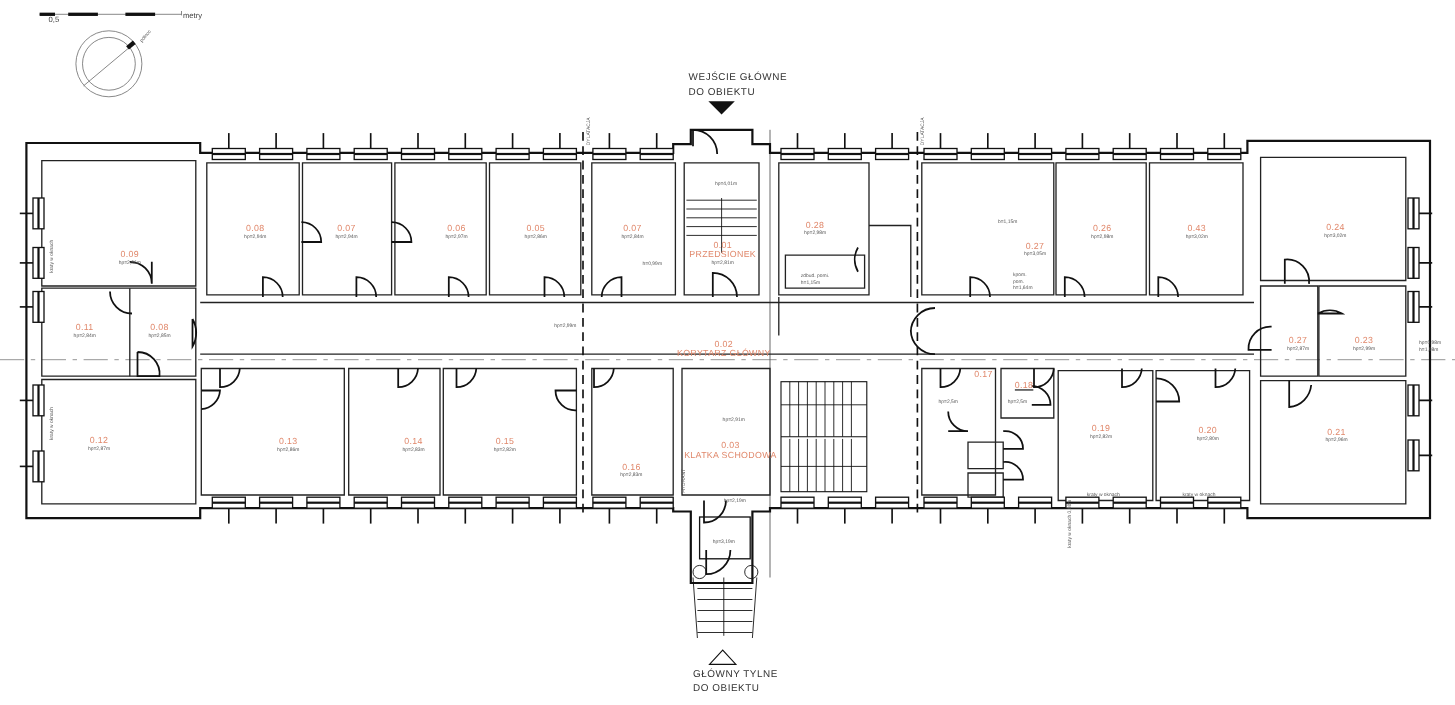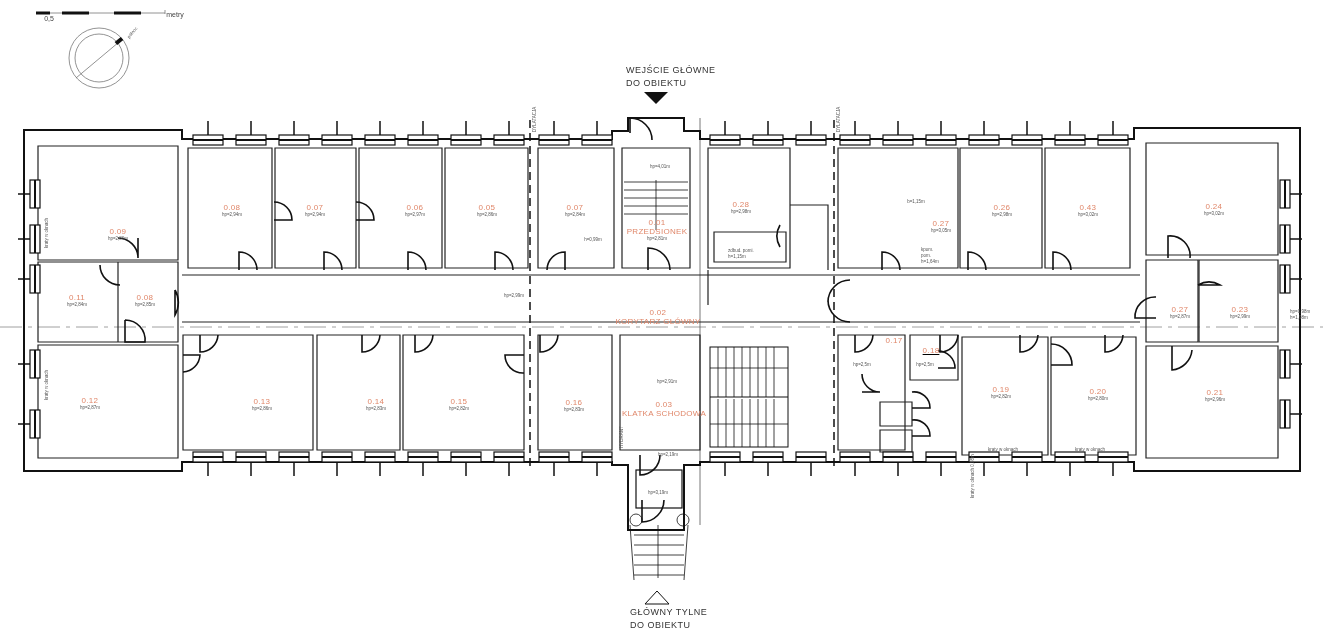--- a/index.html
+++ b/index.html
@@ -406,21 +406,21 @@
     <div class="rh">hp=2,86m</div>
   </div>
 <div class="lbl" style="left:376px;top:397px;">
     <div class="rid">0.14</div>
     <div class="rh">hp=2,83m</div>
   </div>
 <div class="lbl" style="left:459px;top:397px;">
     <div class="rid">0.15</div>
     <div class="rh">hp=2,82m</div>
   </div>
-<div class="lbl" style="left:574px;top:398px;">
+<div class="lbl" style="left:574px;top:420px;">
     <div class="rid">0.16</div>
     <div class="rh">hp=2,83m</div>
   </div>
 <div class="lbl" style="left:870px;top:336px;padding-left:48px;">
     <div class="rid">0.17</div>
   </div>
 <div class="lbl rh" style="left:862px;top:362px;">hp=2,5m</div>
 <div class="lbl" style="left:931px;top:346px;text-decoration:underline;">
     <div class="rid">0.18</div>
   </div>

